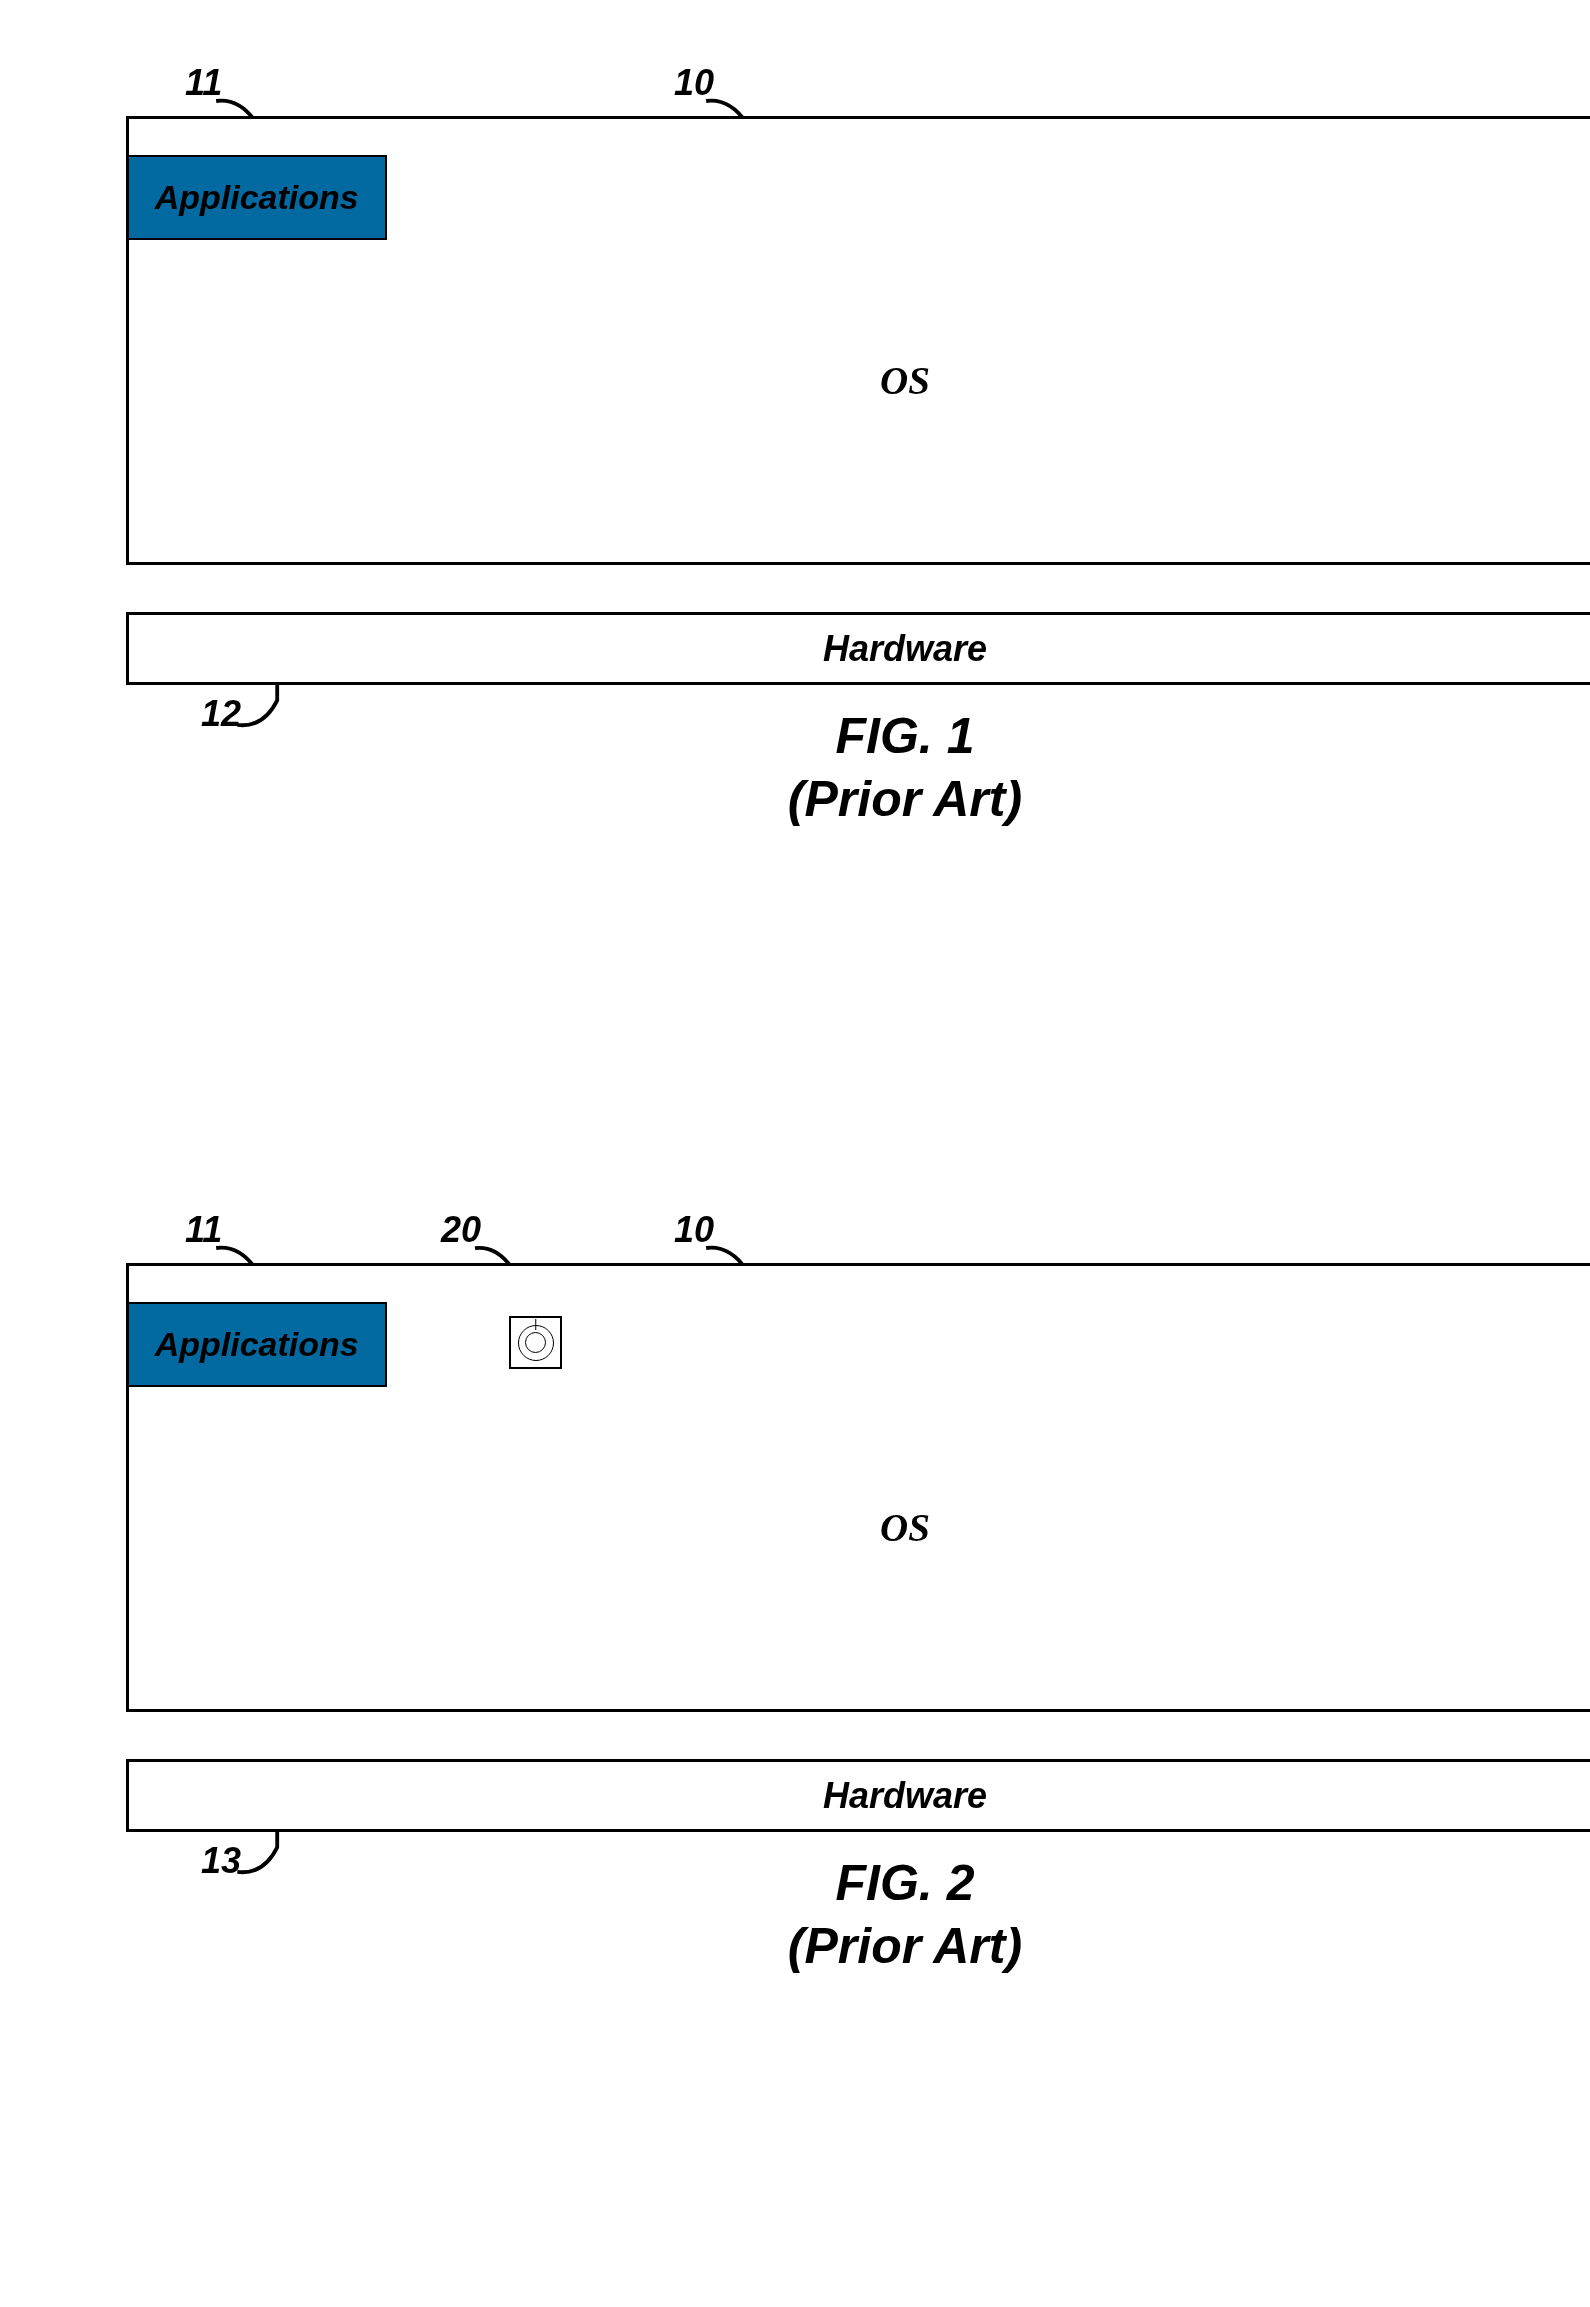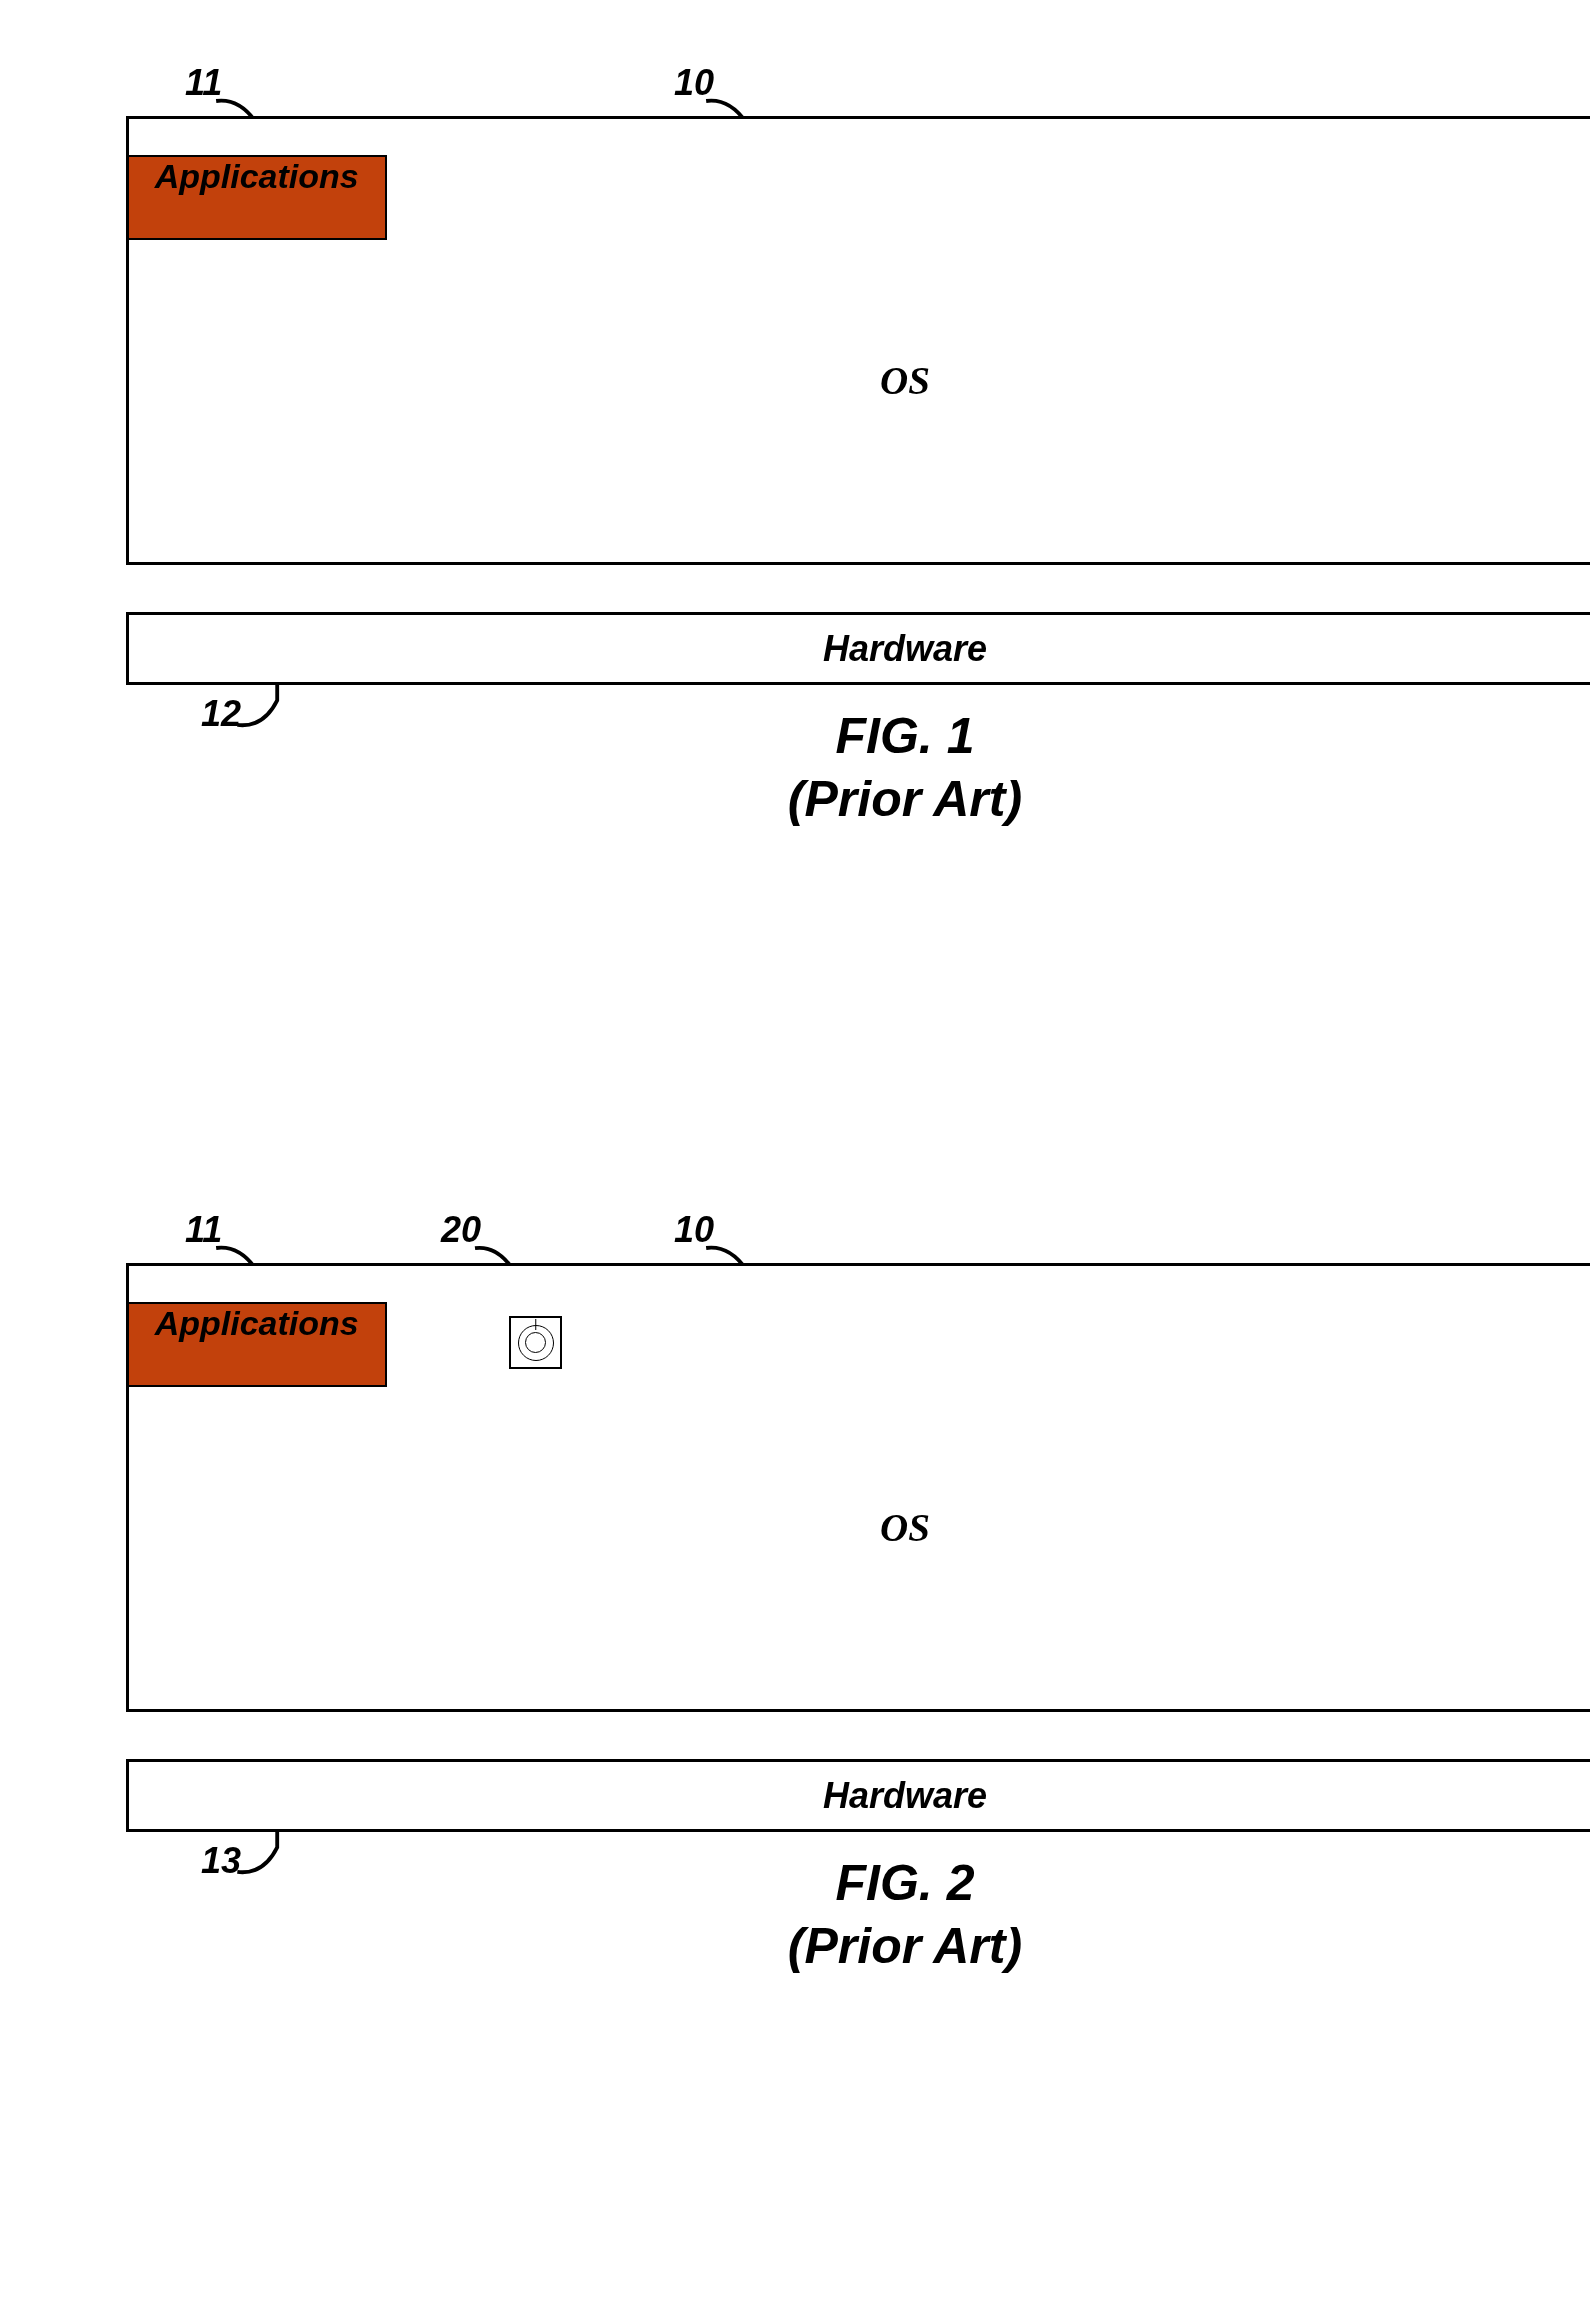--- a/index.html
+++ b/index.html
@@ -29,23 +29,23 @@
     border: 3.1px solid #000;
     background: #fff;
   }
   .apps-box {
     position: absolute;
     left: -2.3px;
     top: 36px;
     width: 260px;
     height: 85px;
     border: 2.3px solid #000;
-    background: #c2410c;
+    background: #0369a1;
     display: flex;
-    align-items: flex-start;
+    align-items: center;
     justify-content: center;
     font-size: 34px;
   }
   .os-label {
     position: absolute;
     left: 50%;
     top: 239px;
     transform: translateX(-50%);
     font-size: 39px;
     font-family: Liberation Serif, serif;

